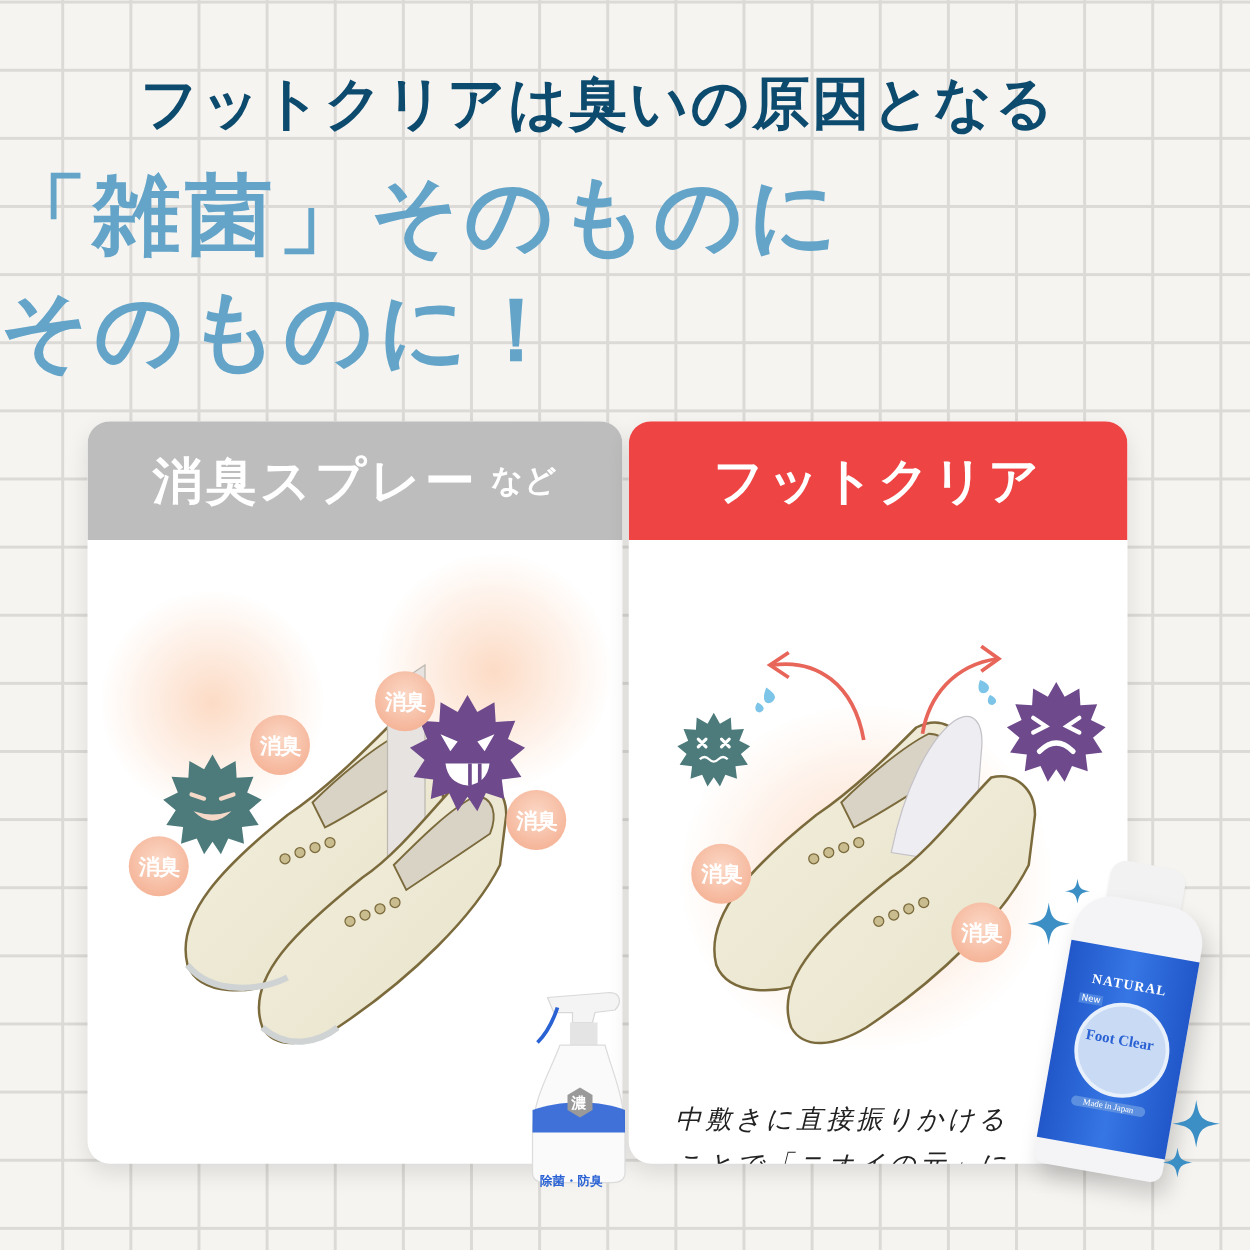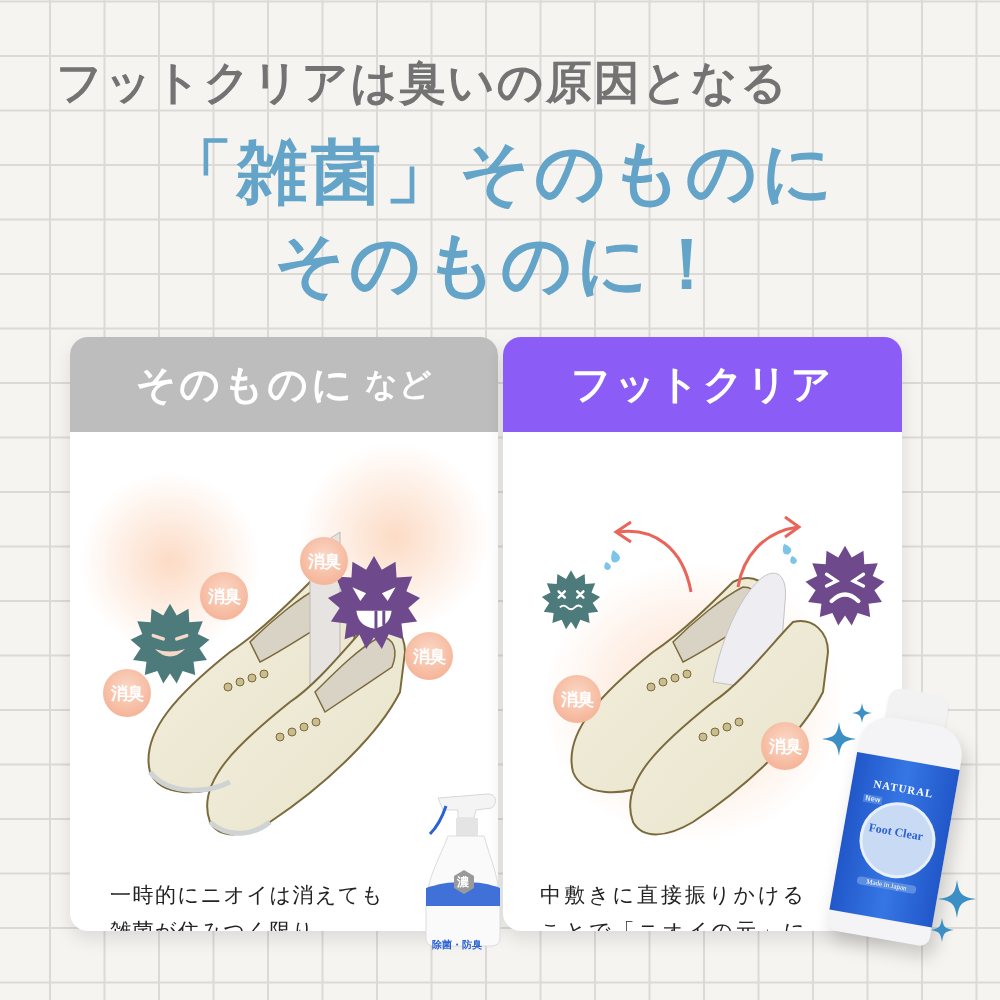--- a/index.html
+++ b/index.html
@@ -4,56 +4,56 @@
 <style>
   html,body{margin:0;padding:0;}
   body{width:1000px;height:1000px;overflow:hidden;position:relative;
     background-color:#f5f4f1;
     background-image:
       linear-gradient(to right, #dcdad6 2px, transparent 2px),
       linear-gradient(to bottom, #dcdad6 2px, transparent 2px);
     background-size:54.5px 54.5px;
     background-position:49px 0px, 0px 55px;
     font-family:"DejaVu Sans","Liberation Sans",sans-serif;}
-  .headline-1{position:absolute;left:0;width:845px;top:52px;text-align:center;
-    font-size:46px;font-weight:bold;color:#737373;letter-spacing:2px;}
-  .headline-2{position:absolute;left:0;width:1000px;top:126px;text-align:center;
+  .headline-1{position:absolute;left:0;width:845px;top:52px;text-align:right;
+    font-size:46px;font-weight:bold;color:#0c4a6e;letter-spacing:2px;}
+  .headline-2{position:absolute;left:0;width:1000px;top:126px;
     font-size:70px;font-weight:bold;color:#63a4c8;letter-spacing:4px;line-height:92px;}
   .card{position:absolute;top:337px;height:594px;background:#fff;border-radius:18px;overflow:hidden;
     box-shadow:0 8px 18px rgba(0,0,0,0.10);}
   .card.left{left:70px;width:428px;}
   .card.right{left:503px;width:399px;}
   .card-head{height:95px;display:flex;align-items:center;justify-content:center;color:#fff;
     font-size:40px;font-weight:bold;letter-spacing:3px;}
   .card.left .card-head{background:#bdbdbd;}
-  .card.right .card-head{background:#8b5cf6;}
-  .card-head .small{font-size:32px;letter-spacing:1px;margin-left:10px;}
+  .card.right .card-head{background:#ef4444;}
+  .card-head .small{font-size:25px;letter-spacing:1px;margin-left:10px;}
   .card-body{position:relative;height:499px;}
   .desc{position:absolute;left:40px;top:445px;font-size:21px;line-height:36px;color:#222;letter-spacing:1.5px;}
-  .card.right .desc{left:37px;letter-spacing:3px;}
+  .card.right .desc{left:37px;letter-spacing:3px;font-style:italic;}
   .desc div{white-space:nowrap;}
   .art{position:absolute;}
   .deo-bubble{position:absolute;width:48px;height:48px;border-radius:50%;
     background:radial-gradient(circle at 50% 40%, #fbd8c6, #f3a98a);color:#fff;font-weight:bold;
     font-size:17px;display:flex;align-items:center;justify-content:center;letter-spacing:-1px;font-family:Liberation Serif, serif;}
   .glow{position:absolute;border-radius:50%;background:radial-gradient(closest-side, rgba(250,190,150,0.55), rgba(250,200,160,0));}
   .sparkle{position:absolute;color:#3b8fc4;}
 </style>
 </head>
 <body>
 
 <div class="headline-1">フットクリアは臭いの原因となる</div>
 <div class="headline-2">
   <div>「雑菌」そのものに</div>
   <div>そのものに！</div>
 </div>
 
 <div class="card left">
   <div class="card-head">
-    <span>そのものに</span>
+    <span>消臭スプレー</span>
       <span class="small">など</span>
   </div>
   <div class="card-body">
     <div class="glow" style="left:10px;top:40px;width:180px;height:180px;"></div>
     <div class="glow" style="left:230px;top:10px;width:190px;height:190px;"></div>
 
     <svg class="art" style="left:70px;top:90px;" width="280" height="320" viewBox="0 0 280 320">
       <defs>
         <linearGradient id="shoeL" x1="0" y1="0" x2="1" y2="1">
             <stop offset="0" stop-color="#f3f0df"></stop>
@@ -90,25 +90,20 @@
       <path d="M28,34 L42,40 L36,48 Z M72,34 L58,40 L64,48 Z" fill="#fff"></path>
       <path d="M32,58 L68,58 Q66,74 50,76 Q34,74 32,58 Z" fill="#fff"></path>
       <path d="M52,58 L52,76 M60,58 L60,73" stroke="#6e4a8c" stroke-width="3"></path>
     </svg>
 
     <div class="deo-bubble" style="left:130px;top:140px;">消臭</div>
     <div class="deo-bubble" style="left:230px;top:105px;">消臭</div>
     <div class="deo-bubble" style="left:335px;top:200px;">消臭</div>
     <div class="deo-bubble" style="left:33px;top:237px;">消臭</div>
 
-    <div class="desc">
-      <div>一時的にニオイは消えても</div>
-      <div>雑菌が住みつく限り、</div>
-
-    </div>
   </div>
 </div>
 
 <div class="card right">
   <div class="card-head">
     <span>フットクリア</span>
   </div>
   <div class="card-body">
     <div class="glow" style="left:40px;top:130px;width:300px;height:280px;"></div>
 

